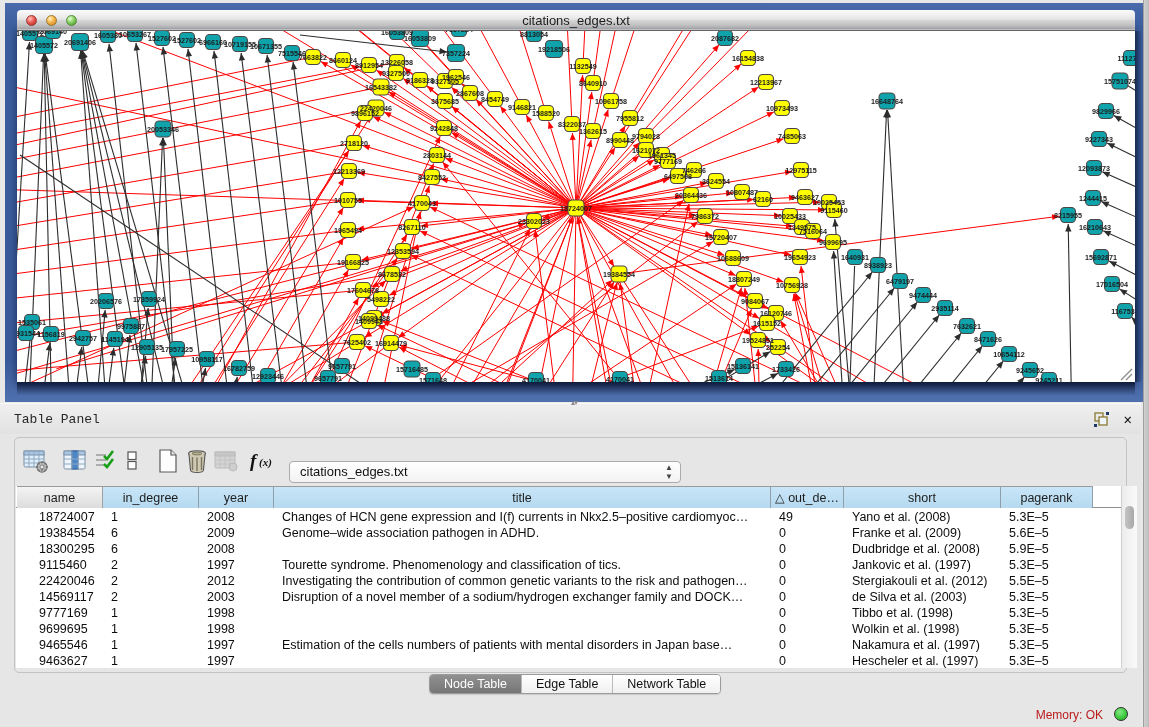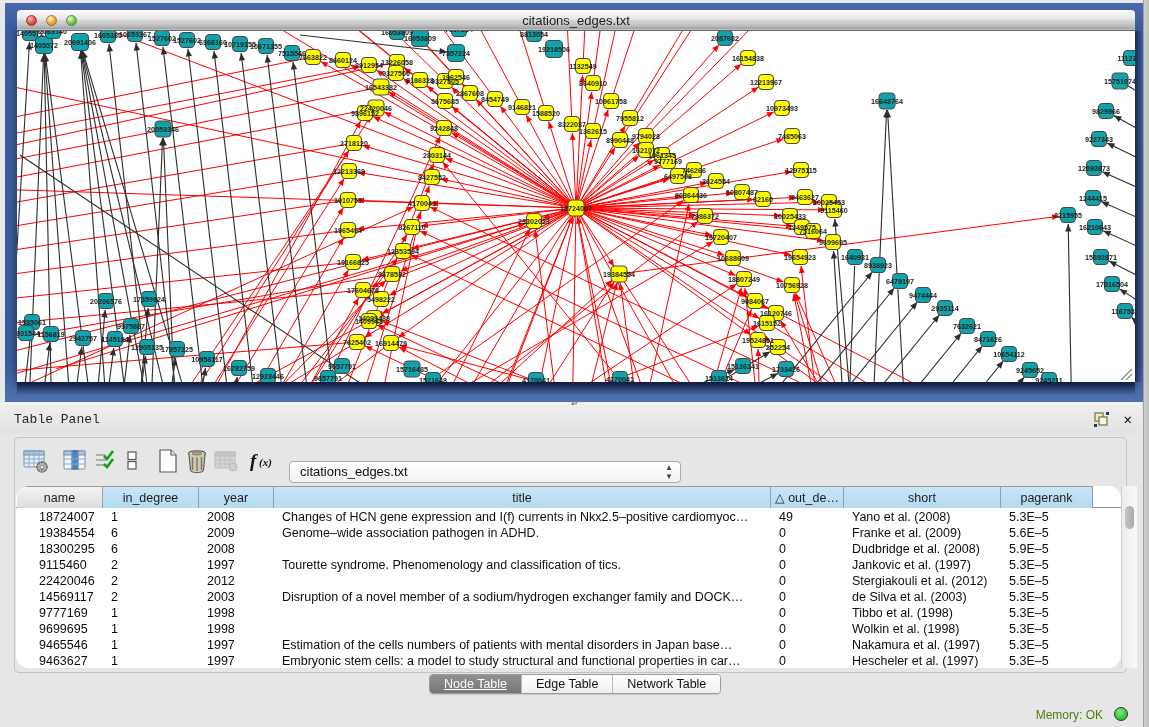--- a/index.html
+++ b/index.html
@@ -53,43 +53,43 @@
 .toolbar { position:absolute; left:6px; top:10px; height:30px; width:100%; }
 .tbicon { position:absolute; top:0; }
 
 .combo { position:absolute; left:268px; top:13px; width:392px; height:22px;
   background:linear-gradient(to bottom,#ffffff,#f2f2f2);
   border:1px solid #ababab; border-radius:4px; font-size:13px; color:#111;
   line-height:20px; padding-left:10px; }
 .combo .spin { position:absolute; right:7px; top:1px; font-size:8px; color:#444; line-height:9px; letter-spacing:0;}
 
 
-.dtable { position:absolute; left:1px; top:48px; width:1105px; height:182px; background:#fff; overflow:hidden;border-radius:13px;}
+.dtable { position:absolute; left:1px; top:48px; width:1105px; height:182px; background:#fff; overflow:hidden;}
 .hrow { position:absolute; left:0; top:0; height:22px; width:1105px; border-bottom:1px solid #8f8f8f; background:#fff;}
 .hcell { position:absolute; top:0; height:22px; font-size:12.5px; color:#1c1c1c; text-align:center;
   line-height:22px; background:linear-gradient(to bottom,#c9e5f8,#b5d9ef); border-right:1px solid #8fa0ac; border-top:1px solid #9a9a9a;}
 .hcell.gray { background:linear-gradient(to bottom,#f4f4f4,#dcdcdc); border-right:1px solid #a0a0a0;}
 .drow { position:absolute; left:0; height:16px; width:1105px; font-size:12.5px; color:#0d0d0d; }
 .dcell { position:absolute; top:0; height:16px; line-height:16px; white-space:nowrap; overflow:hidden;}
 
 .vscroll { position:absolute; left:1106px; top:48px; width:16px; height:182px;
   background:linear-gradient(to right,#ececec,#fafafa); border-left:1px solid #cfcfcf;}
 .vthumb { position:absolute; left:3px; top:20px; width:9px; height:23px; border-radius:5px;
   background:linear-gradient(to right,#c4c4c4,#a8a8a8); }
 
 
 .tabs { position:absolute; left:429px; top:271px; height:20px; display:flex;
   border:1px solid #9b9b9b; border-radius:4px; overflow:hidden; font-size:12.5px;
   box-shadow:0 1px 1px rgba(0,0,0,.12); }
 .tab { padding:0 14px; line-height:19px; background:linear-gradient(to bottom,#ffffff,#f0f0f0); color:#111; }
-.tab.sel { background:linear-gradient(to bottom,#919191,#767676); color:#fff;text-decoration:underline; }
+.tab.sel { background:linear-gradient(to bottom,#919191,#767676); color:#fff; }
 .tab + .tab { border-left:1px solid #b9b9b9; }
 
 .statusbar { position:absolute; left:0; top:697px; width:1141px; height:30px; }
-.mem { position:absolute; right:38px; top:11px; font-size:12px; color:#4d7c0f; }
+.mem { position:absolute; right:38px; top:11px; font-size:12px; color:#b91c1c; }
 .memdot { position:absolute; right:13px; top:10px; width:14px; height:14px; border-radius:50%;
   background:radial-gradient(circle at 40% 32%,#7fe57f 5%,#3ecb3e 55%,#25a825 100%); border:1.5px solid #2e2e2e; }
 </style>
 </head>
 <body>
   <div class="edgestrip"></div>
 
   <div class="win">
     <div class="titlebar">
       <div class="tl r"></div>
@@ -926,20 +926,21 @@
 <div class="dcell" style="left:191px;width:67px">1997</div>
 <div class="dcell" style="left:266px;width:489px">Tourette syndrome. Phenomenology and classification of tics.</div>
 <div class="dcell" style="left:763px;width:65px">0</div>
 <div class="dcell" style="left:836px;width:149px">Jankovic et al. (1997)</div>
 <div class="dcell" style="left:993px;width:84px">5.3E–5</div>
 </div>
 <div class="drow" style="top:87px">
 <div class="dcell" style="left:23px;width:64px">22420046</div>
 <div class="dcell" style="left:95px;width:88px">2</div>
 <div class="dcell" style="left:191px;width:67px">2012</div>
+<div class="dcell" style="left:266px;width:489px">Investigating the contribution of common genetic variants to the risk and pathogen…</div>
 <div class="dcell" style="left:763px;width:65px">0</div>
 <div class="dcell" style="left:836px;width:149px">Stergiakouli et al. (2012)</div>
 <div class="dcell" style="left:993px;width:84px">5.5E–5</div>
 </div>
 <div class="drow" style="top:103px">
 <div class="dcell" style="left:23px;width:64px">14569117</div>
 <div class="dcell" style="left:95px;width:88px">2</div>
 <div class="dcell" style="left:191px;width:67px">2003</div>
 <div class="dcell" style="left:266px;width:489px">Disruption of a novel member of a sodium/hydrogen exchanger family and DOCK…</div>
 <div class="dcell" style="left:763px;width:65px">0</div>
@@ -968,21 +969,20 @@
 <div class="dcell" style="left:191px;width:67px">1997</div>
 <div class="dcell" style="left:266px;width:489px">Estimation of the cells numbers of patients with mental disorders in Japan base…</div>
 <div class="dcell" style="left:763px;width:65px">0</div>
 <div class="dcell" style="left:836px;width:149px">Nakamura et al. (1997)</div>
 <div class="dcell" style="left:993px;width:84px">5.3E–5</div>
 </div>
 <div class="drow" style="top:167px">
 <div class="dcell" style="left:23px;width:64px">9463627</div>
 <div class="dcell" style="left:95px;width:88px">1</div>
 <div class="dcell" style="left:191px;width:67px">1997</div>
-<div class="dcell" style="left:266px;width:489px">Embryonic stem cells: a model to study structural and functional properties in car…</div>
 <div class="dcell" style="left:763px;width:65px">0</div>
 <div class="dcell" style="left:836px;width:149px">Hescheler et al. (1997)</div>
 <div class="dcell" style="left:993px;width:84px">5.3E–5</div>
 </div>
       </div>
       <div class="vscroll">
         <div class="vthumb"></div>
       </div>
 
     </div>

